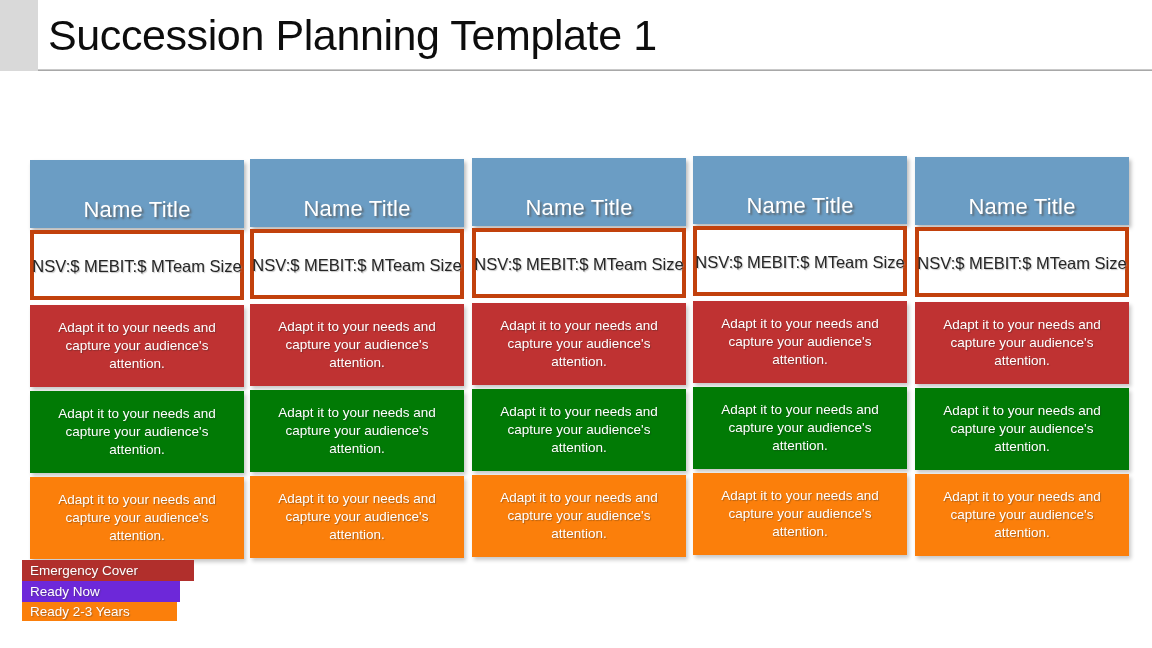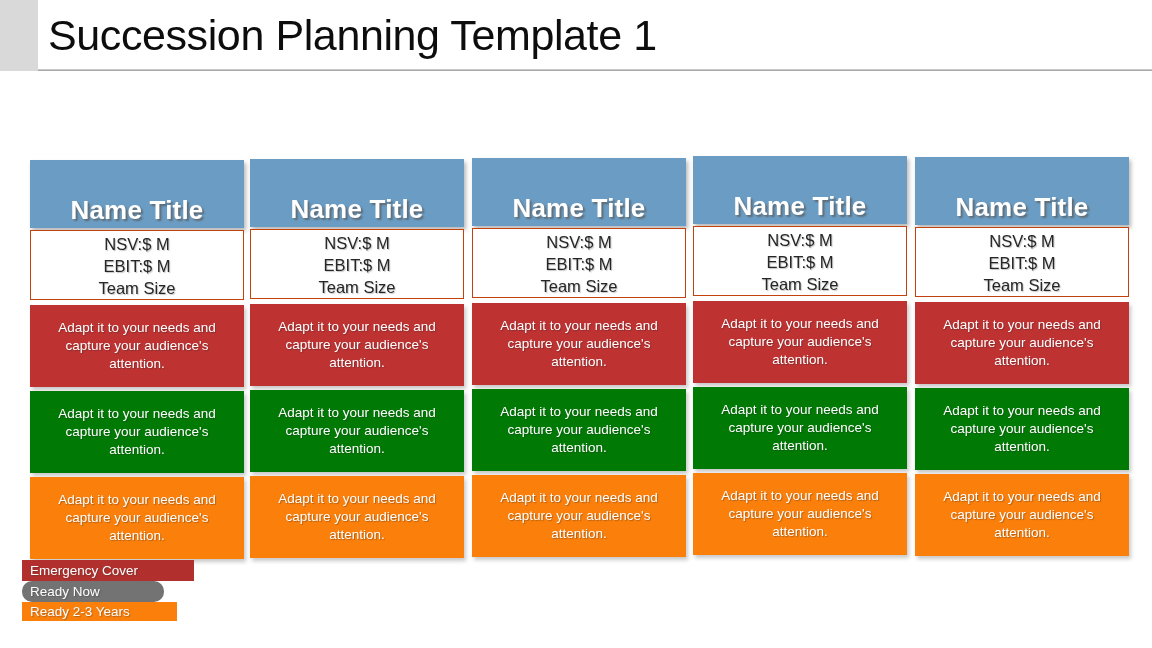--- a/index.html
+++ b/index.html
@@ -65,35 +65,35 @@
   .card-header {
     height: 68px;
     background: #6b9dc4;
     box-shadow: 2px 3px 4px rgba(0,0,0,0.28);
     display: flex;
     align-items: center;
     justify-content: center;
   }
   .card-header-text {
     color: #ffffff;
-    font-size: 26px;
-    font-weight: bold;
+    font-size: 22px;
+    font-weight: normal;
     letter-spacing: 0.2px;
     text-shadow: 2px 2px 2px rgba(90,90,90,0.75);
     white-space: nowrap;
     margin-top: 32px;
   }
   .card-info {
     margin-top: 2px;
     height: 70px;
     background: #ffffff;
-    border: 1px solid #c2410c;
+    border: 4px solid #c2410c;
     box-sizing: border-box;
     display: flex;
-    flex-direction: column;
+    flex-direction: row;
     align-items: center;
     justify-content: center;
     padding-top: 2px;
   }
   .card-info-line {
     color: #262626;
     font-size: 16.5px;
     line-height: 22px;
     text-shadow: 1px 1px 1px rgba(150,150,150,0.55);
     white-space: nowrap;
@@ -127,21 +127,21 @@
     width: 200px;
   }
   .legend-row {
     height: 21px;
     display: flex;
     align-items: center;
     box-sizing: border-box;
     padding-left: 8px;
   }
   .legend-row.emergency { background: #b12f2c; width: 172px; }
-  .legend-row.ready-now { background: #737373; width: 142px; border-radius: 10px; }
+  .legend-row.ready-now { background: #6d28d9; width: 158px; }
   .legend-row.ready-2-3 { background: #fb7f0b; width: 155px; height: 19px; }
   .legend-label {
     color: #ffffff;
     font-size: 13.5px;
     line-height: 16px;
     white-space: nowrap;
     text-shadow: 1px 1px 1px rgba(60,60,60,0.4);
   }
 </style>
 </head>

